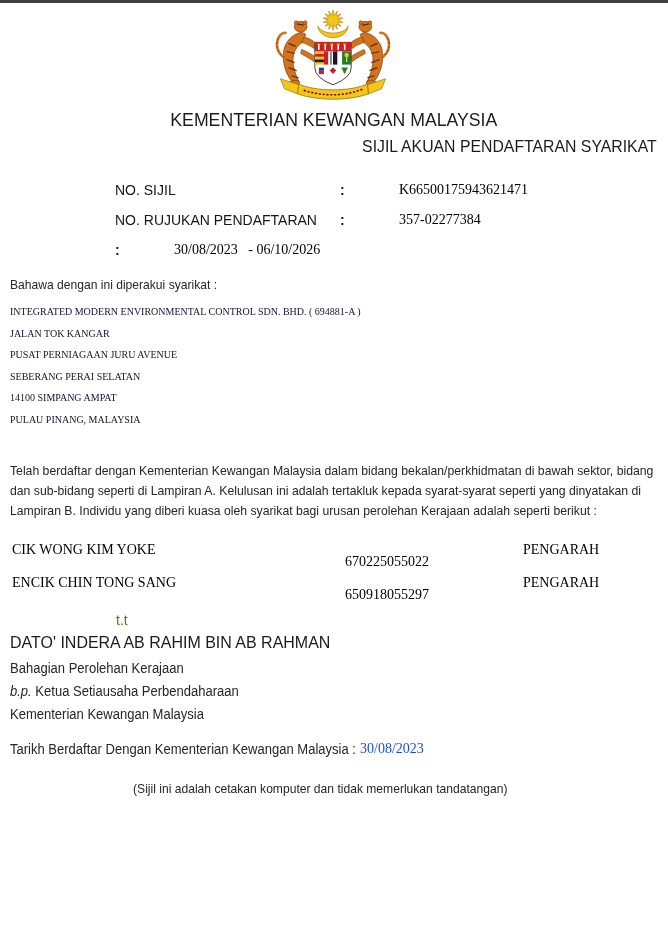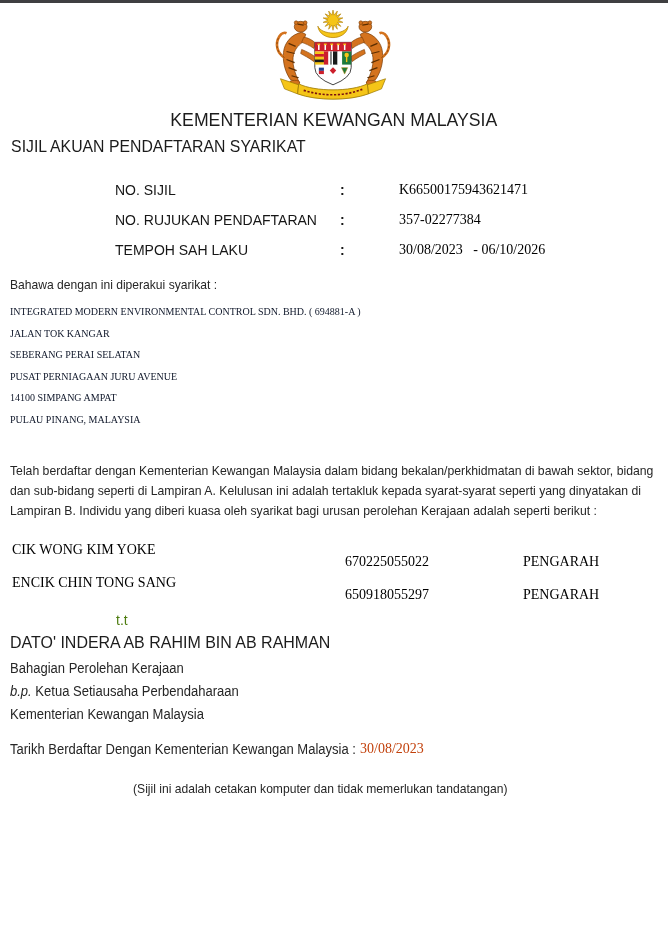--- a/index.html
+++ b/index.html
@@ -5,21 +5,21 @@
   html,body{margin:0;padding:0;}
   body{
     width:668px;height:948px;background:#ffffff;position:relative;
     font-family:"Liberation Sans",sans-serif;color:#1e1e1e;overflow:hidden;
   }
   .topbar{position:absolute;left:0;top:0;width:668px;height:3px;background:#3f3f41;}
   .emblem{position:absolute;left:268px;top:7px;width:130px;height:95px;}
 
   .title-wrap{position:absolute;left:0;top:109px;width:668px;text-align:center;}
   .title{display:inline-block;font-size:19px;color:#1c1c1c;transform:scaleX(0.93);white-space:nowrap;}
-  .subtitle-wrap{position:absolute;left:0;top:137px;width:668px;text-align:left;}
+  .subtitle-wrap{position:absolute;left:0;top:137px;width:668px;text-align:right;}
   .subtitle{display:inline-block;font-size:17px;color:#1c1c1c;transform:scaleX(0.93);white-space:nowrap;}
 
   .fields{position:absolute;left:115px;top:182px;}
   .field-row{display:flex;align-items:flex-start;margin-bottom:14px;}
   .field-label{width:225px;font-size:14px;color:#161616;}
   .field-colon{width:17px;font-size:14px;font-weight:bold;color:#161616;}
   .field-value{font-family:"Liberation Serif",serif;font-size:14px;color:#000;white-space:pre;margin-left:42px;}
 
   .intro{position:absolute;left:10px;top:277px;font-size:13px;color:#262626;
          transform:scaleX(0.93);transform-origin:0 0;white-space:nowrap;}
@@ -28,36 +28,36 @@
            font-size:10px;color:#0f172a;line-height:21.5px;white-space:nowrap;}
 
   .paragraph{position:absolute;left:10px;top:461px;line-height:20px;}
   .par-line{font-size:13px;color:#262626;transform:scaleX(0.94);transform-origin:0 0;white-space:nowrap;}
 
   .persons{position:absolute;left:12px;top:542px;width:644px;
            font-family:"Liberation Serif",serif;font-size:14px;color:#000;}
   .person-row{position:relative;height:33px;}
   .p-name{position:absolute;left:0;top:0;white-space:nowrap;}
   .p-id{position:absolute;left:333px;top:12px;white-space:nowrap;}
-  .p-role{position:absolute;left:511px;top:12px;white-space:nowrap;}
+  .p-role{position:absolute;left:511px;top:0;white-space:nowrap;}
 
   .tt{position:absolute;left:116px;top:612px;font-size:14px;color:#4d7c0f;}
   .sig-name{position:absolute;left:10px;top:633px;font-size:17px;color:#1c1c1c;
             transform:scaleX(0.94);transform-origin:0 0;white-space:nowrap;}
   .sig-line{position:absolute;left:10px;font-size:14px;color:#262626;
             transform:scaleX(0.93);transform-origin:0 0;white-space:nowrap;}
   .sig-division{top:660px;}
   .sig-bp{top:683px;}
   .sig-ministry{top:706px;}
   .italic{font-style:italic;}
 
   .tarikh-label{position:absolute;left:10px;top:741px;font-size:14px;color:#262626;
                 transform:scaleX(0.93);transform-origin:0 0;white-space:nowrap;}
   .tarikh-date{position:absolute;left:360px;top:741px;font-family:"Liberation Serif",serif;
-               font-size:14px;color:#c2410c;white-space:nowrap;}
+               font-size:14px;color:#1d4ed8;white-space:nowrap;}
 
   .footer-wrap{position:absolute;left:0;top:779px;width:640px;text-align:center;}
   .footer-note{display:inline-block;font-size:13px;color:#262626;transform:scaleX(0.93);white-space:nowrap;}
 </style>
 </head>
 <body>
 
 <div class="topbar"></div>
 
 <svg class="emblem" viewBox="0 0 128 94" aria-hidden="true">
@@ -144,33 +144,32 @@
     <span class="field-label">NO. SIJIL</span>
     <span class="field-colon">:</span>
     <span class="field-value">K66500175943621471</span>
   </div>
   <div class="field-row">
     <span class="field-label">NO. RUJUKAN PENDAFTARAN</span>
     <span class="field-colon">:</span>
     <span class="field-value">357-02277384</span>
   </div>
   <div class="field-row">
-    <span class="field-label">TEMPOH SAH LAKU</span>
     <span class="field-colon">:</span>
     <span class="field-value">30/08/2023   - 06/10/2026</span>
   </div>
 </div>
 
 <div class="intro">Bahawa dengan ini diperakui syarikat :</div>
 
 <div class="company">
   <div>INTEGRATED MODERN ENVIRONMENTAL CONTROL SDN. BHD. ( 694881-A )</div>
   <div>JALAN TOK KANGAR</div>
+  <div>PUSAT PERNIAGAAN JURU AVENUE</div>
   <div>SEBERANG PERAI SELATAN</div>
-  <div>PUSAT PERNIAGAAN JURU AVENUE</div>
   <div>14100 SIMPANG AMPAT</div>
   <div>PULAU PINANG, MALAYSIA</div>
 </div>
 
 <div class="paragraph">
   <div class="par-line">Telah berdaftar dengan Kementerian Kewangan Malaysia dalam bidang bekalan/perkhidmatan di bawah sektor, bidang</div>
   <div class="par-line">dan sub-bidang seperti di Lampiran A. Kelulusan ini adalah tertakluk kepada syarat-syarat seperti yang dinyatakan di</div>
   <div class="par-line">Lampiran B. Individu yang diberi kuasa oleh syarikat bagi urusan perolehan Kerajaan adalah seperti berikut :</div>
 </div>
 

